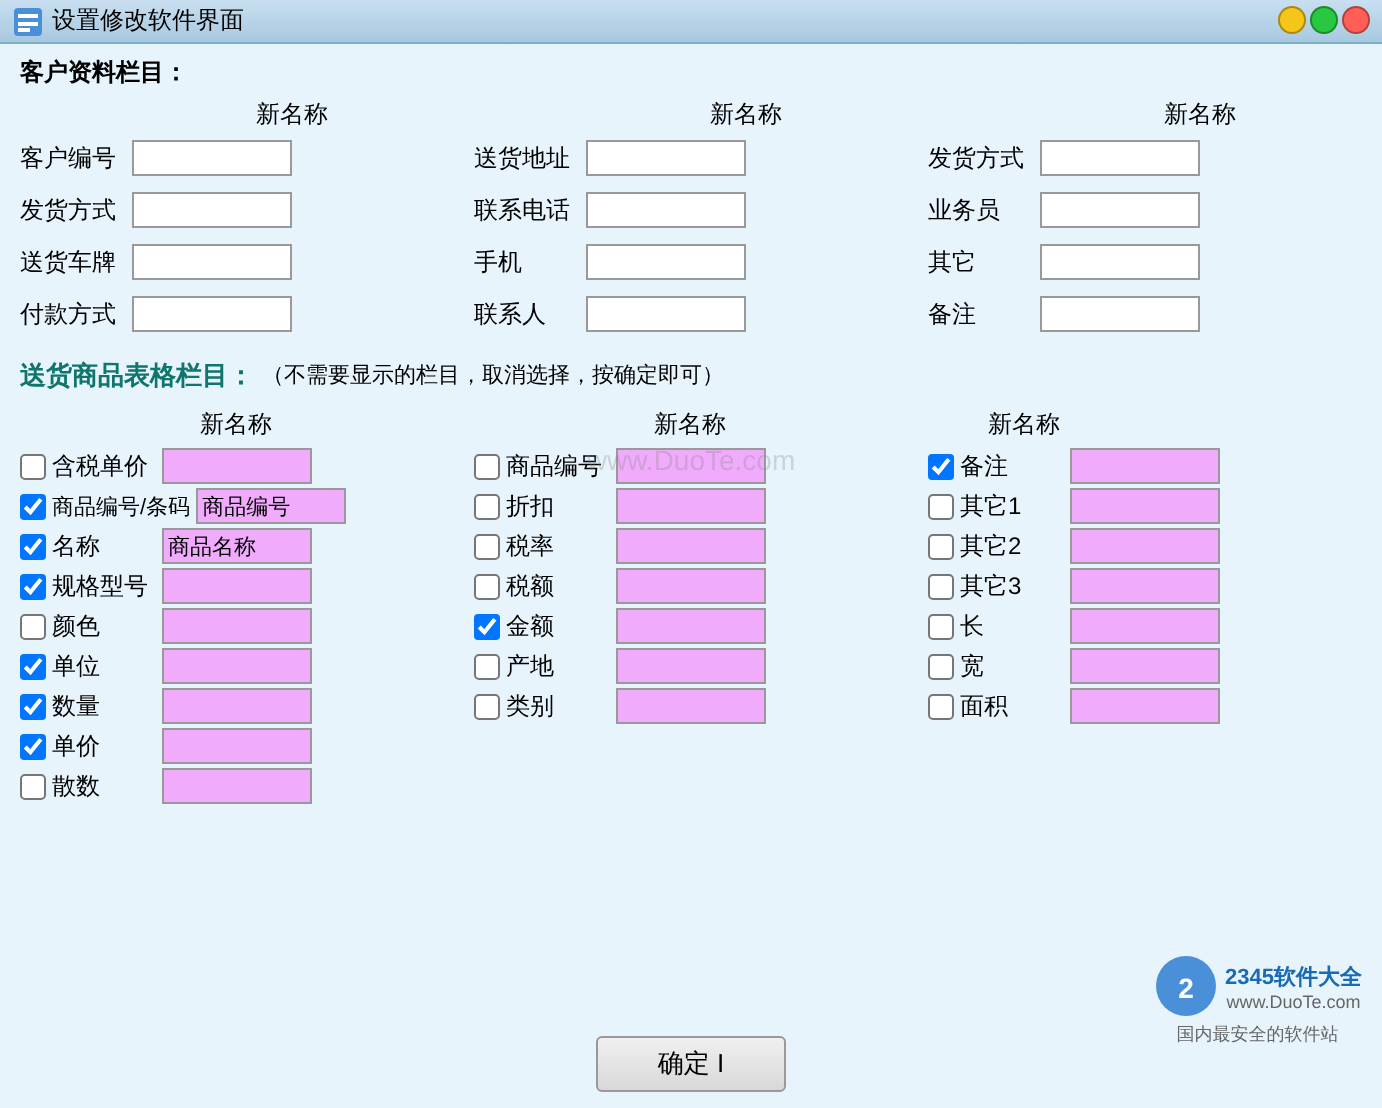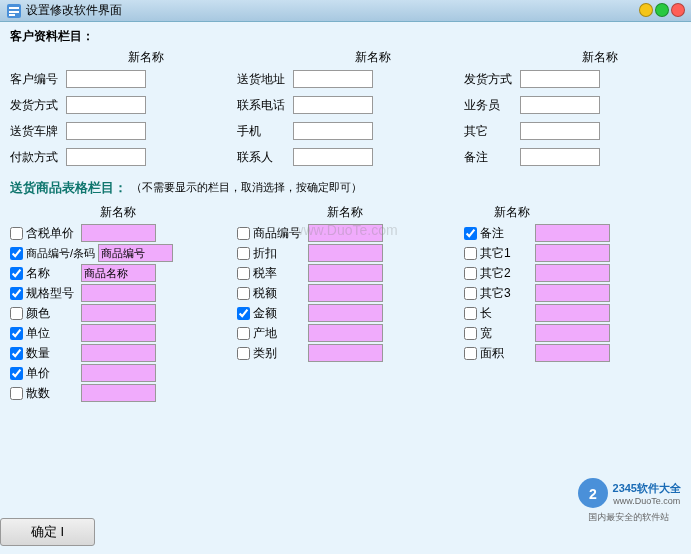--- a/index.html
+++ b/index.html
@@ -160,21 +160,21 @@
       font-size: 11px;
       padding: 0 2px;
     }
 
     .footer {
       position: absolute;
       bottom: 8px;
       left: 0;
       right: 0;
       display: flex;
-      justify-content: flex-start;
+      justify-content: center;
       align-items: center;
     }
 
     .confirm-btn {
       background: linear-gradient(to bottom, #f0f0f0, #d8d8d8);
       border: 1px solid #999;
       border-radius: 3px;
       padding: 4px 30px;
       font-size: 13px;
       cursor: pointer;

